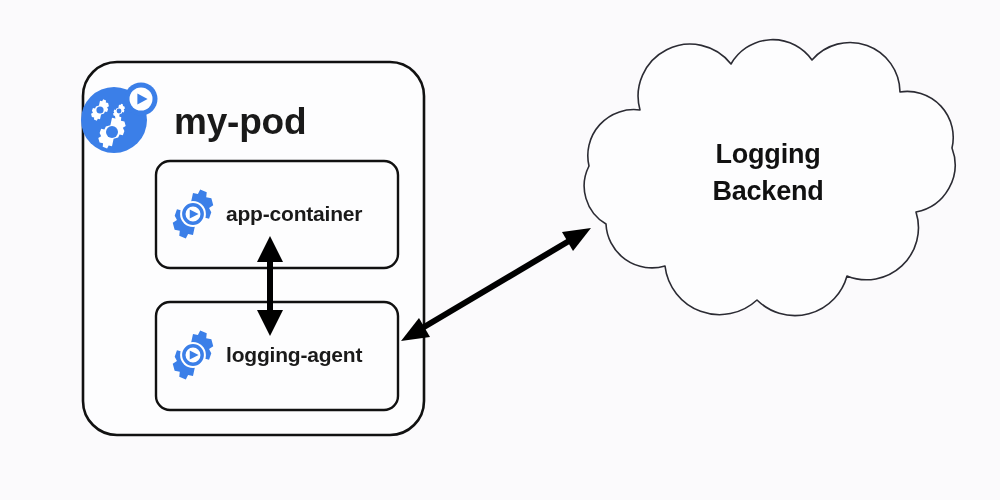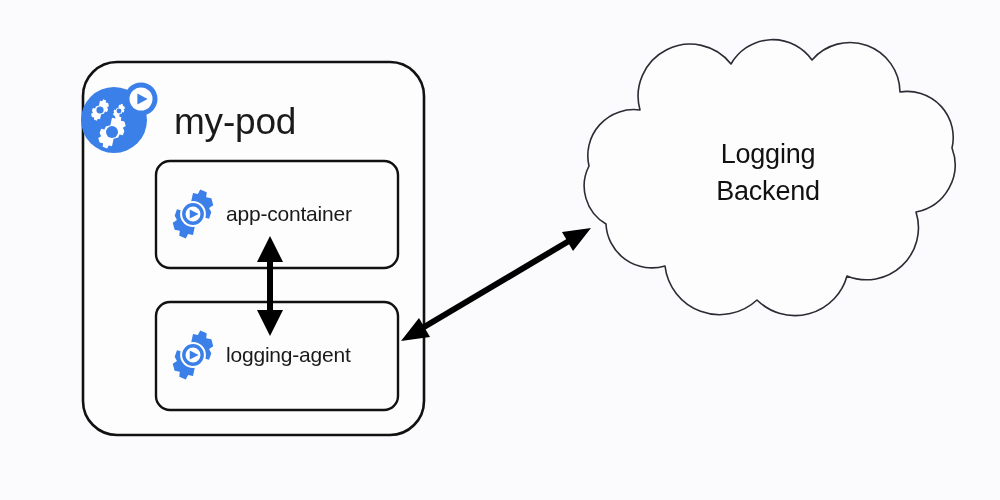--- a/index.html
+++ b/index.html
@@ -11,20 +11,21 @@
     width: 1000px;
     height: 500px;
     background: #fbfafc;
     font-family: "Liberation Sans", sans-serif;
     overflow: hidden;
   }
   #diagram-root {
     position: relative;
     width: 1000px;
     height: 352px;
+    font-weight: bold;
   }
   #diagram-svg {
     position: absolute;
     top: 0;
     left: 0;
     width: 1000px;
     height: 500px;
   }
   .pod-title {
     font-size: 37px;

